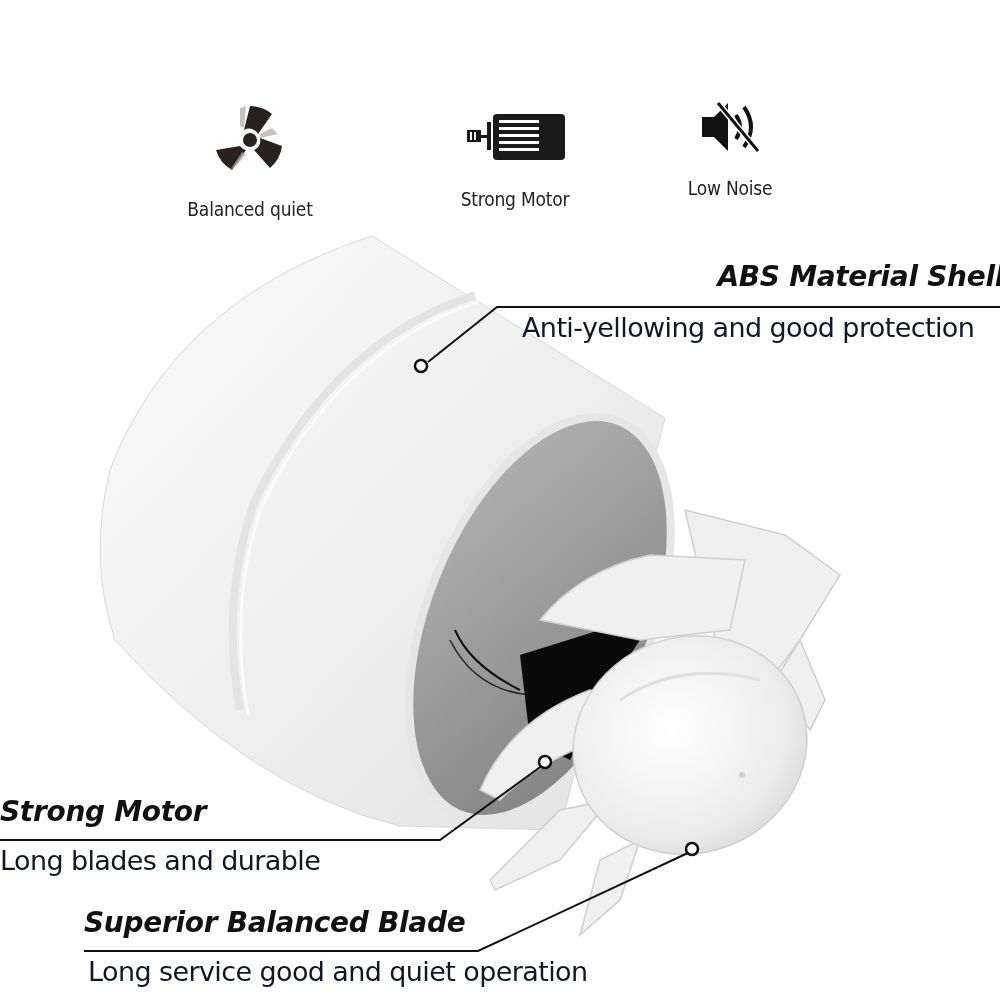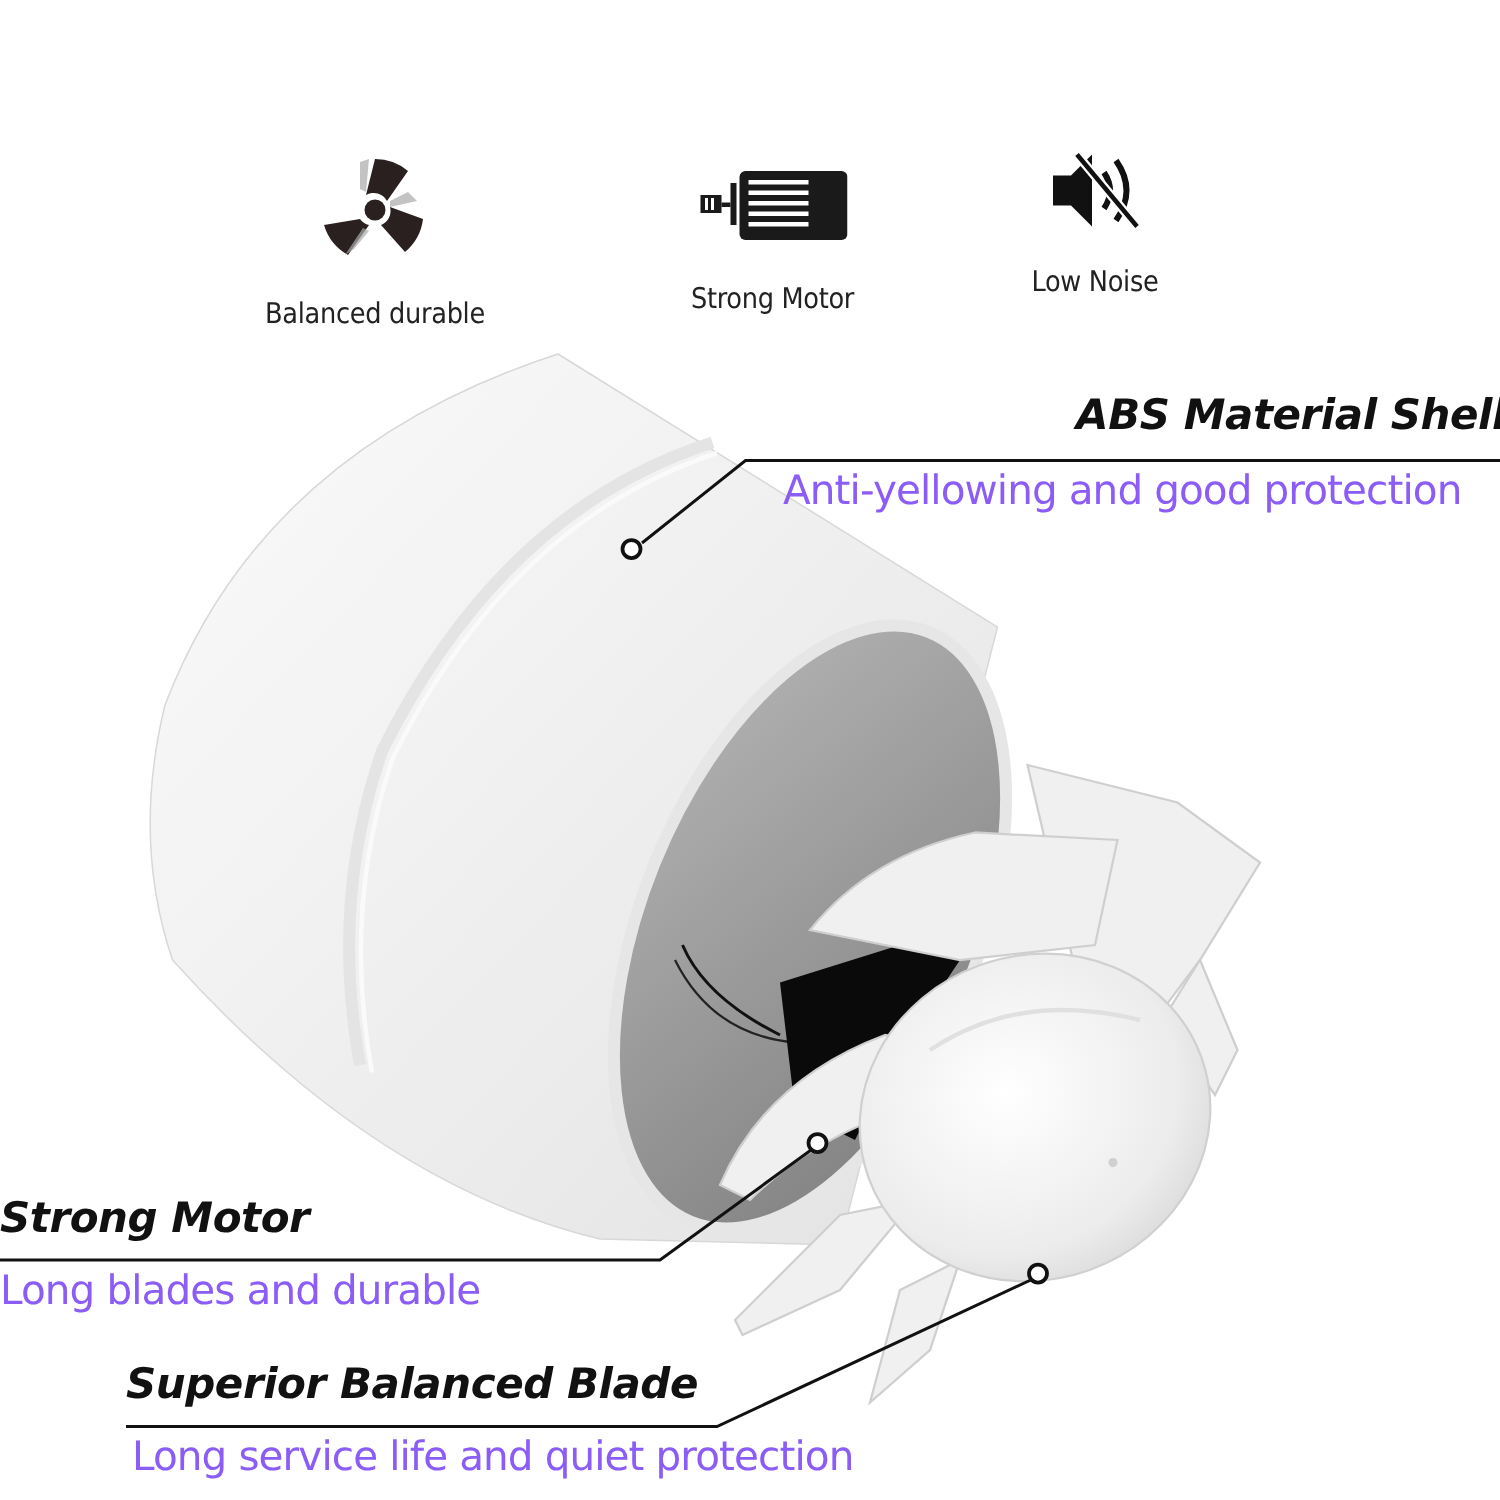--- a/index.html
+++ b/index.html
@@ -1,21 +1,21 @@
 <!DOCTYPE html>
 <html><head>
 <meta charset="utf-8">
 <style>
   html,body{margin:0;padding:0;background:#ffffff;}
   body{width:1000px;height:1000px;position:relative;overflow:hidden;font-family:"DejaVu Sans","Liberation Sans",sans-serif;color:#111;}
   .feature{position:absolute;text-align:center;}
   .feature .icon{display:block;margin:0 auto;}
   .feature .label{display:block;font-size:19px;color:#222;font-family:"DejaVu Sans Condensed","DejaVu Sans",sans-serif;letter-spacing:-0.2px;}
   .callout-title{position:absolute;font-family:"DejaVu Sans",sans-serif;font-weight:bold;font-style:italic;font-size:28px;color:#111;white-space:nowrap;letter-spacing:-0.3px;}
-  .callout-desc{position:absolute;font-family:"DejaVu Sans",sans-serif;font-size:27px;color:#8b5cf6;white-space:nowrap;letter-spacing:-0.6px;}
+  .callout-desc{position:absolute;font-family:"DejaVu Sans",sans-serif;font-size:27px;color:#0f172a;white-space:nowrap;letter-spacing:-0.6px;}
   svg.art{position:absolute;left:0;top:0;}
 </style>
 </head>
 <body>
 
 <svg class="art" width="1000" height="1000" viewBox="0 0 1000 1000">
   <defs>
     <linearGradient id="shellGrad" x1="0" y1="0" x2="1" y2="1">
       <stop offset="0" stop-color="#fbfbfb"></stop>
       <stop offset="0.5" stop-color="#efefef"></stop>
@@ -82,21 +82,21 @@
       <path d="M72 46 A34 34 0 0 1 60 68 L44 50 A10 10 0 0 0 50 38 Z" transform="rotate(0 40 40)"></path>
       <path d="M22 70 A34 34 0 0 1 6 50 L30 46 A10 10 0 0 0 36 50 Z"></path>
       <circle cx="40" cy="40" r="7"></circle>
     </g>
     <g fill="#aaa" opacity="0.7">
       <path d="M30 8 L36 6 L34 28 L30 26 Z"></path>
       <path d="M62 28 L68 34 L50 38 L50 34 Z"></path>
       <path d="M26 66 L20 70 L32 52 L36 54 Z"></path>
     </g>
   </svg>
-  <span class="label" style="margin-top:18px;">Balanced durable</span>
+  <span class="label" style="margin-top:18px;">Balanced quiet</span>
 </div>
 
 <div class="feature" style="left:440px;top:110px;width:150px;">
   <svg class="icon" width="100" height="56" viewBox="0 0 100 56">
     <rect x="2" y="20" width="14" height="12" fill="#1a1a1a"></rect>
     <rect x="5" y="22" width="2" height="8" fill="#fff"></rect>
     <rect x="9" y="22" width="2" height="8" fill="#fff"></rect>
     <rect x="16" y="25" width="6" height="3" fill="#1a1a1a"></rect>
     <rect x="22" y="12" width="4" height="28" fill="#1a1a1a"></rect>
     <rect x="28" y="4" width="72" height="46" rx="4" fill="#1a1a1a"></rect>
@@ -122,13 +122,13 @@
   <span class="label" style="margin-top:22px;">Low Noise</span>
 </div>
 
 <div class="callout-title" style="right:-4px;top:260px;">ABS Material Shell</div>
 <div class="callout-desc" style="left:522px;top:312px;">Anti-yellowing and good protection</div>
 
 <div class="callout-title" style="left:0px;top:795px;">Strong Motor</div>
 <div class="callout-desc" style="left:0px;top:845px;">Long blades and durable</div>
 
 <div class="callout-title" style="left:84px;top:906px;">Superior Balanced Blade</div>
-<div class="callout-desc" style="left:88px;top:956px;">Long service life and quiet protection</div>
+<div class="callout-desc" style="left:88px;top:956px;">Long service good and quiet operation</div>
 
 </body></html>

